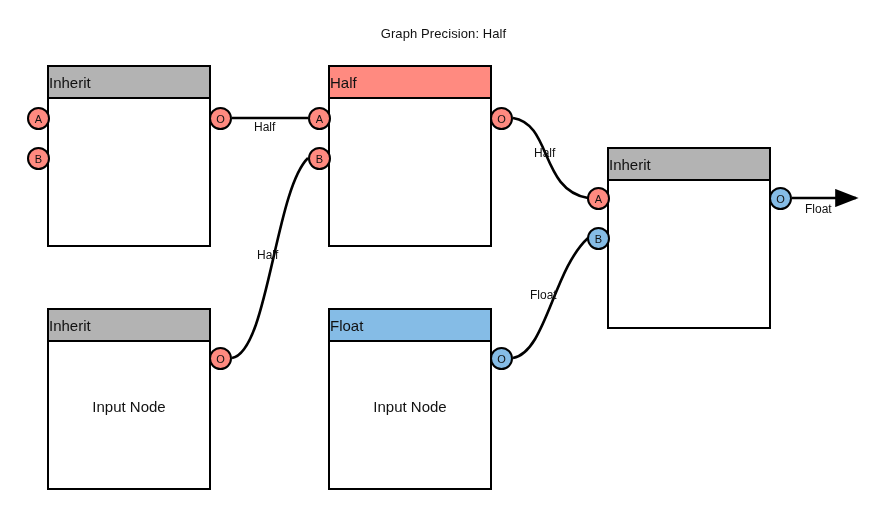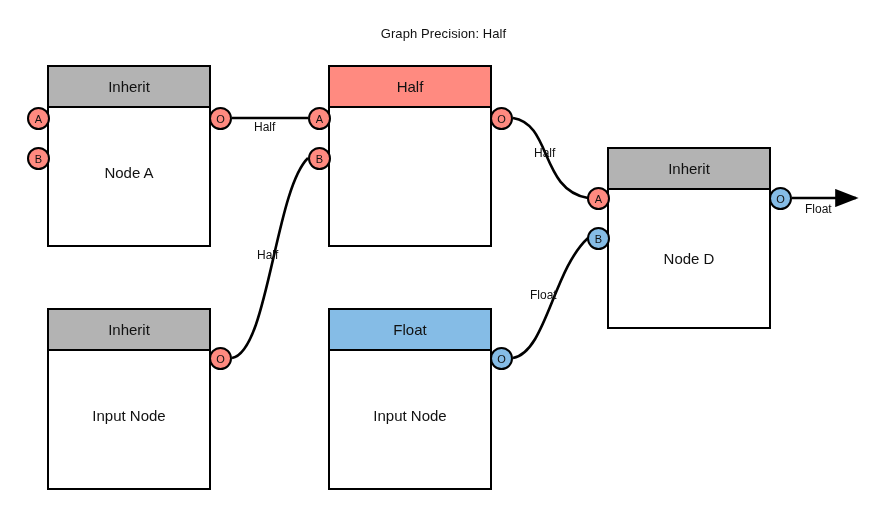--- a/index.html
+++ b/index.html
@@ -37,25 +37,24 @@
   }
   .node {
     position: absolute;
     box-sizing: border-box;
     border: 2.5px solid #000000;
     background: #ffffff;
     z-index: 3;
   }
   .node-header {
     box-sizing: border-box;
-    height: 41px;
+    height: 32px;
     border-bottom: 2.5px solid #000000;
     display: flex;
     align-items: center;
-    justify-content: center;
     font-size: 15px;
     color: #111111;
   }
   .node-body {
     position: relative;
     height: calc(100% - 43px);
     display: flex;
     align-items: flex-start;
     justify-content: center;
     font-size: 15px;
@@ -106,23 +105,20 @@
     <path d="M 513 118 C 552 124, 540 190, 588 198" stroke="#000000" stroke-width="2.6" fill="none"></path>
     <path d="M 232 358 C 268 352, 275 190, 308 158" stroke="#000000" stroke-width="2.6" fill="none"></path>
     <path d="M 513 358 C 546 352, 553 270, 588 238" stroke="#000000" stroke-width="2.6" fill="none"></path>
     <path d="M 792 198 L 856 198" stroke="#000000" stroke-width="2.6" fill="none" marker-end="url(#arrowhead)"></path>
   </svg>
 
   <div class="node" style="left:47px; top:65px; width:164px; height:182px;">
     <div class="node-header" style="background:#B3B3B3;">
       <span>Inherit</span>
     </div>
-    <div class="node-body">
-      <span class="node-label">Node A</span>
-    </div>
   </div>
   <div class="port" style="left:27px; top:107px; background:#FF8A80;">
     <span>A</span>
   </div>
   <div class="port" style="left:27px; top:147px; background:#FF8A80;">
     <span>B</span>
   </div>
   <div class="port" style="left:209px; top:107px; background:#FF8A80;">
     <span>O</span>
   </div>
@@ -138,23 +134,20 @@
   <div class="port" style="left:308px; top:147px; background:#FF8A80;">
     <span>B</span>
   </div>
   <div class="port" style="left:490px; top:107px; background:#FF8A80;">
     <span>O</span>
   </div>
 
   <div class="node node-tall" style="left:607px; top:147px; width:164px; height:182px;">
     <div class="node-header" style="background:#B3B3B3;">
       <span>Inherit</span>
-    </div>
-    <div class="node-body">
-      <span class="node-label">Node D</span>
     </div>
   </div>
   <div class="port" style="left:587px; top:187px; background:#FF8A80;">
     <span>A</span>
   </div>
   <div class="port" style="left:587px; top:227px; background:#85BCE6;">
     <span>B</span>
   </div>
   <div class="port" style="left:769px; top:187px; background:#85BCE6;">
     <span>O</span>

